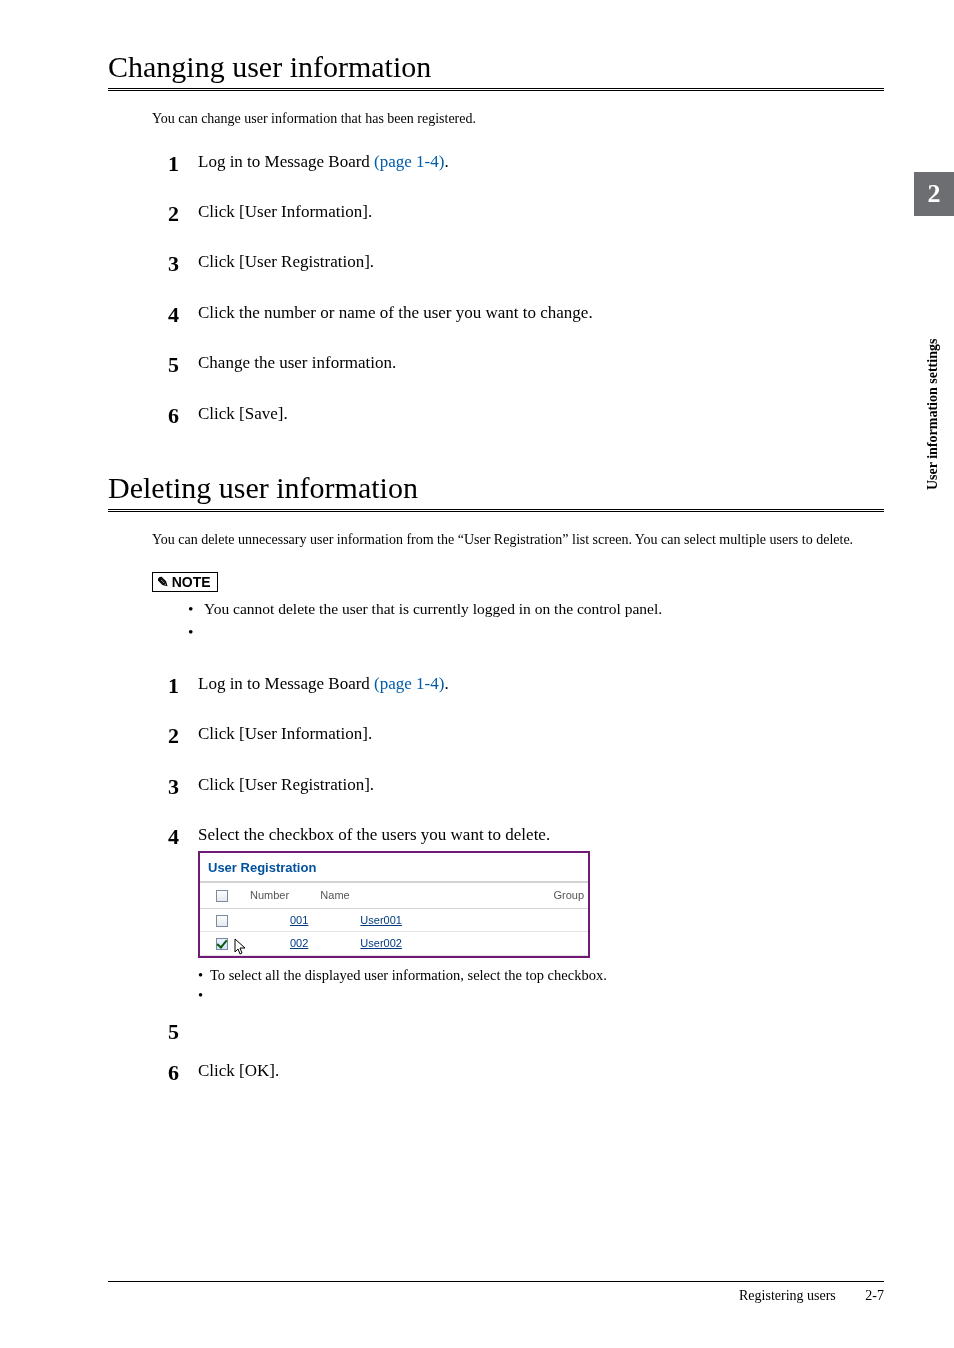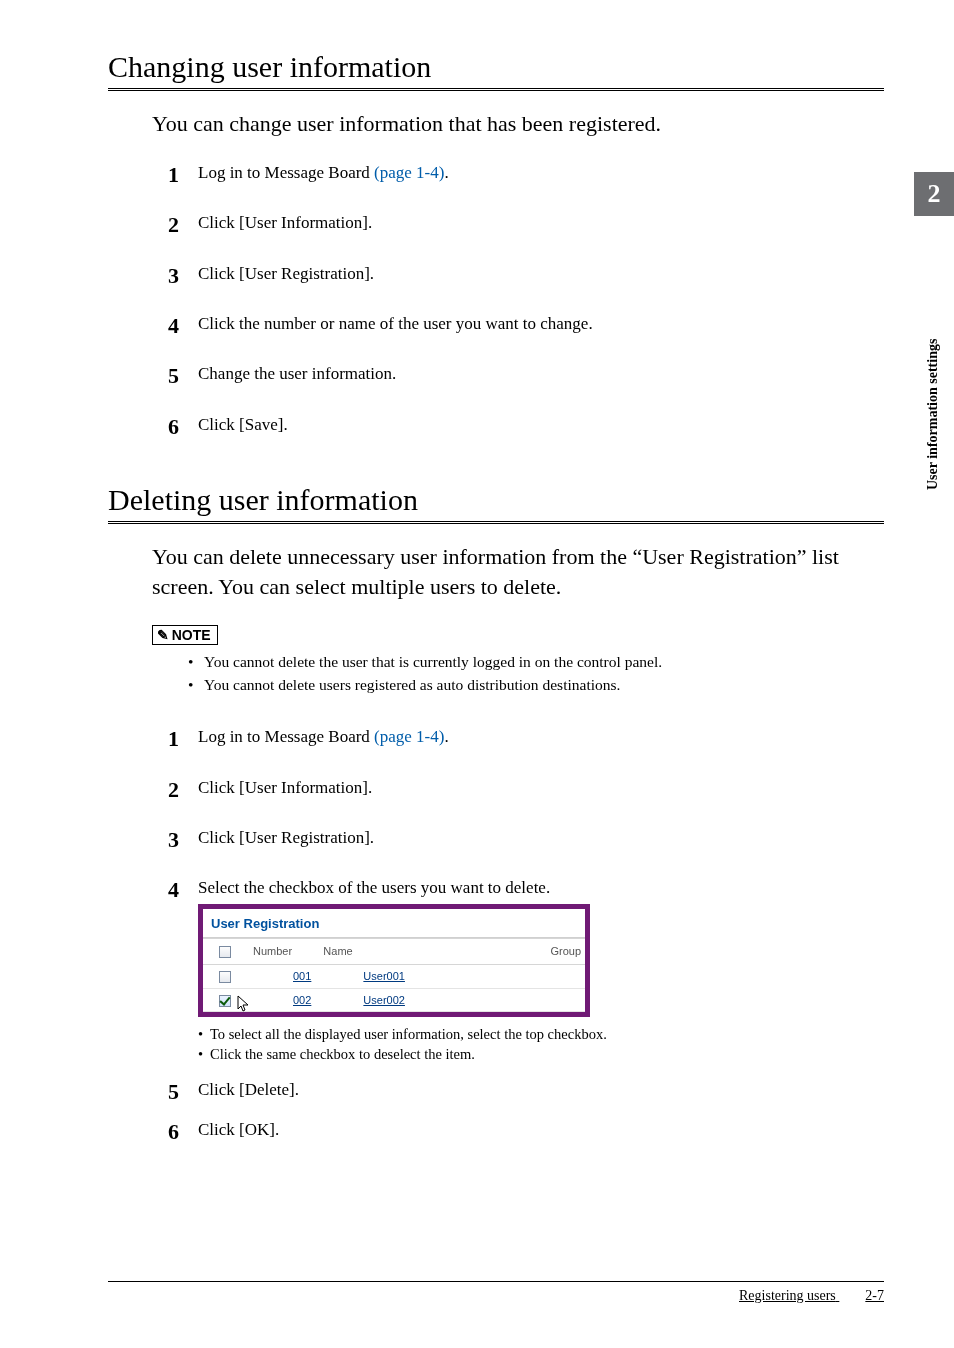--- a/index.html
+++ b/index.html
@@ -46,21 +46,21 @@
   }
   h1.section-title {
     font-size: 30px;
     font-weight: normal;
     font-family: "Century Schoolbook", Georgia, serif;
     border-bottom: 3px double #000;
     padding-bottom: 4px;
     margin-bottom: 18px;
   }
   .intro {
-    font-size: 22px;
+    font-size: 14px;
     margin-left: 44px;
     margin-bottom: 22px;
     line-height: 1.4;
   }
   .steps {
     margin-left: 60px;
   }
   .step {
     display: flex;
     align-items: flex-start;
@@ -105,21 +105,21 @@
     font-size: 15.5px;
     line-height: 1.45;
     margin-bottom: 30px;
   }
   .note-list .bullet-row { display: flex; }
   .note-list .bul { width: 16px; flex-shrink: 0; }
   .screenshot {
     margin-left: 0px;
     margin-top: 4px;
     width: 392px;
-    border: 5px solid #701a75;
+    border: 2px solid #701a75;
     font-family: Arial, sans-serif;
     font-size: 12px;
   }
   .screenshot .shot-title {
     font-weight: bold;
     color: #00519e;
     font-size: 13px;
     padding: 6px 8px 4px 8px;
   }
   .screenshot .shot-hr {
@@ -184,21 +184,20 @@
   .shot-notes .dot { width: 12px; flex-shrink:0; }
   .footer {
     position: absolute;
     bottom: 44px;
     left: 108px;
     right: 70px;
     border-top: 1px solid #000;
     padding-top: 6px;
     font-size: 14px;
     text-align: right;
-    text-decoration: underline;
   }
   .footer .pgnum { margin-left: 26px; }
   .sec2 { margin-top: 42px; }
 </style>
 </head>
 <body>
 
 <div class="side-tab">2</div>
 <div class="side-label">User information settings</div>
 
@@ -245,21 +244,20 @@
     <div class="note-box">
       <span class="icn">✎</span><span>NOTE</span>
     </div>
     <div class="note-list">
       <div class="bullet-row">
           <span class="bul">•</span>
           <span>You cannot delete the user that is currently logged in on the control panel.</span>
         </div>
       <div class="bullet-row">
           <span class="bul">•</span>
-          <span>You cannot delete users registered as auto distribution destinations.</span>
         </div>
     </div>
 
     <div class="steps">
       <div class="step">
         <div class="num">1</div>
         <div class="body">
           <span class="main-text"><span>Log in to Message Board </span><span class="link">(page 1-4)</span><span>.</span></span>
         </div>
       </div>
@@ -310,29 +308,27 @@
               </table>
           </div>
 
           <div class="shot-notes">
             <div class="brow">
                 <span class="dot">•</span>
                 <span>To select all the displayed user information, select the top checkbox.</span>
               </div>
             <div class="brow">
                 <span class="dot">•</span>
-                <span>Click the same checkbox to deselect the item.</span>
               </div>
           </div>
         </div>
       </div>
 
       <div class="step" style="margin-top:14px; margin-bottom:14px;">
         <div class="num">5</div>
-        <div class="body"><span class="main-text">Click [Delete].</span></div>
       </div>
       <div class="step">
         <div class="num">6</div>
         <div class="body"><span class="main-text">Click [OK].</span></div>
       </div>
     </div>
   </div>
 
 </div>
 

